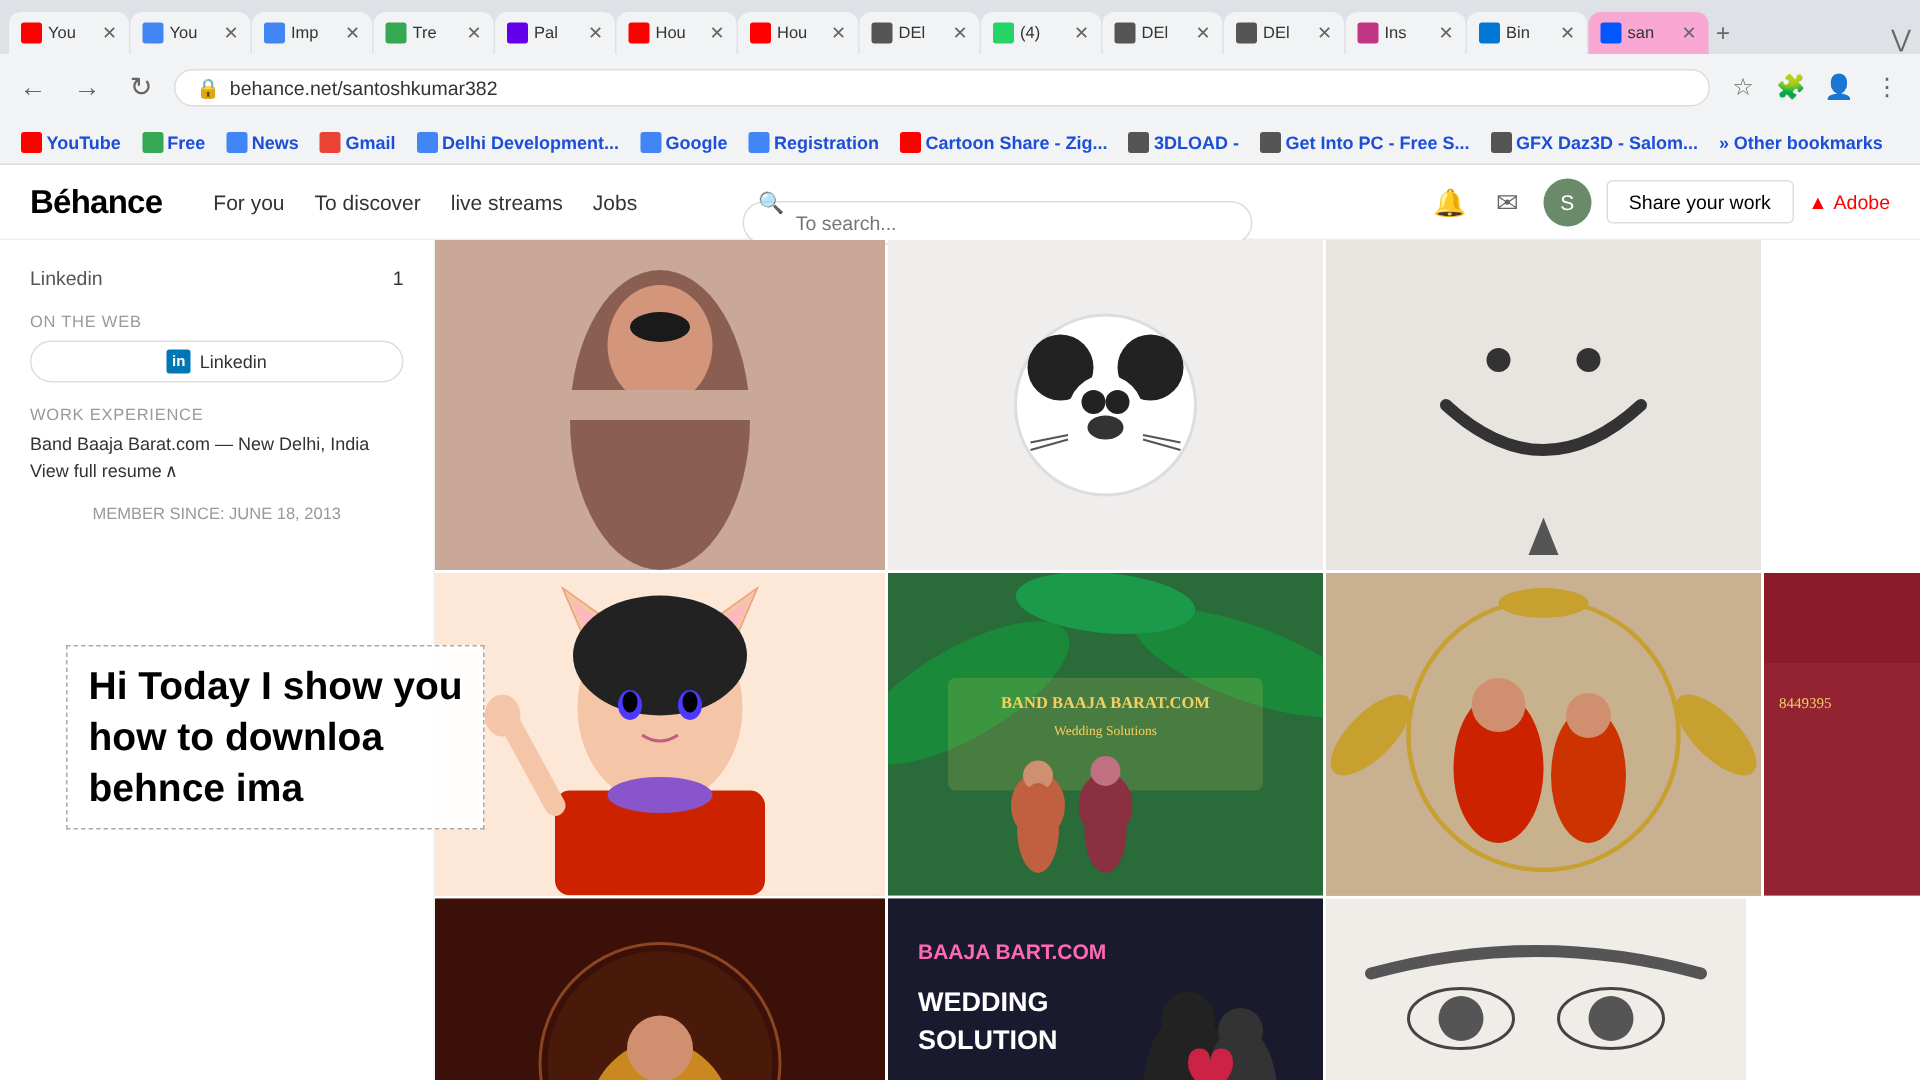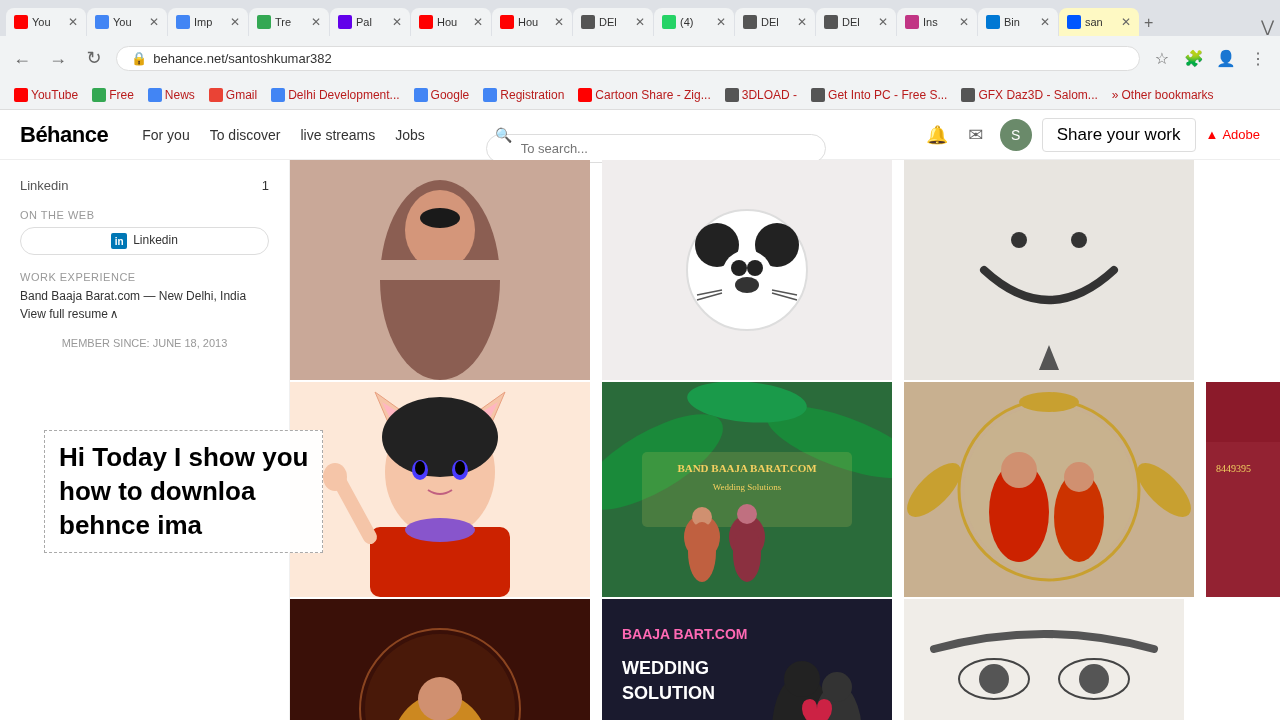--- a/index.html
+++ b/index.html
@@ -3,62 +3,62 @@
   <meta charset="utf-8">
   <style>
     * { margin: 0; padding: 0; box-sizing: border-box; }
     body { font-family: Arial, sans-serif; background: #fff; width: 1280px; height: 720px; overflow: hidden; position: relative; }
 
     
     .browser-chrome { background: #f1f3f4; width: 100%; }
     
     .tab-bar { display: flex; align-items: flex-end; padding: 6px 6px 0; background: #dee1e6; height: 36px; gap: 1px; }
     .tab { display: flex; align-items: center; background: #f1f3f4; border-radius: 8px 8px 0 0; padding: 0 8px; height: 28px; font-size: 11px; color: #333; gap: 4px; min-width: 80px; max-width: 140px; cursor: pointer; }
-    .tab.active { background: #fef9c3; }
+    .tab.active { background: #f9a8d4; }
     .tab-favicon { width: 14px; height: 14px; border-radius: 2px; flex-shrink: 0; }
     .tab-title { overflow: hidden; text-overflow: ellipsis; white-space: nowrap; flex: 1; }
     .tab-close { color: #666; font-size: 12px; cursor: pointer; flex-shrink: 0; }
     .tab-new { background: none; border: none; font-size: 16px; color: #666; cursor: pointer; padding: 4px; }
 
     .nav-bar { display: flex; align-items: center; padding: 6px 8px; background: #f1f3f4; gap: 8px; height: 44px; }
     .nav-btn { background: none; border: none; color: #666; font-size: 18px; cursor: pointer; width: 28px; height: 28px; display: flex; align-items: center; justify-content: center; border-radius: 50%; }
     .address-bar { flex: 1; background: #fff; border: 1px solid #ddd; border-radius: 20px; padding: 4px 14px; font-size: 13px; color: #333; display: flex; align-items: center; gap: 6px; }
     .address-bar span { color: #333; font-size: 13px; }
     .nav-actions { display: flex; gap: 4px; align-items: center; }
     .nav-icon-btn { background: none; border: none; color: #666; font-size: 16px; cursor: pointer; width: 28px; height: 28px; display: flex; align-items: center; justify-content: center; border-radius: 50%; }
 
     .bookmarks-bar { display: flex; align-items: center; padding: 3px 8px; background: #f1f3f4; border-bottom: 1px solid #ddd; height: 30px; gap: 2px; font-size: 12px; overflow: hidden; }
-    .bookmark { display: flex; gap: 3px; padding: 2px 6px; border-radius: 4px; cursor: pointer; color: #b91c1c; white-space: nowrap; }
+    .bookmark { display: flex; gap: 3px; padding: 2px 6px; border-radius: 4px; cursor: pointer; color: #1d4ed8; white-space: nowrap; font-weight: bold; }
     .bm-icon { width: 14px; height: 14px; border-radius: 2px; flex-shrink: 0; }
 
     
     .page { display: flex; flex-direction: column; height: calc(720px - 110px); overflow: hidden; }
 
     
     .behance-header { border-bottom: 1px solid #eee; padding: 0 20px; display: flex; align-items: center; gap: 24px; height: 50px; flex-shrink: 0; }
     .behance-logo { font-size: 22px; font-weight: bold; color: #000; letter-spacing: -0.5px; margin-right: 10px; }
     .header-nav { display: flex; gap: 20px; align-items: center; }
     .header-nav a { color: #333; text-decoration: none; font-size: 14px; cursor: pointer; }
     .search-bar { flex: 1; max-width: 340px; margin: 0 auto; position: relative; }
     .search-bar input { width: 100%; border: 1px solid #ddd; border-radius: 20px; padding: 6px 14px 6px 34px; font-size: 13px; color: #666; outline: none; }
     .search-icon-pos { position: absolute; left: 10px; top: 50%; transform: translateY(-50%); color: #999; font-size: 14px; }
     .header-right { display: flex; align-items: center; gap: 10px; margin-left: auto; }
-    .share-btn { border: 1px solid #ddd; background: #fff; padding: 6px 14px; border-radius: 4px; font-size: 17px; cursor: pointer; }
+    .share-btn { border: 1px solid #ddd; background: #fff; padding: 6px 14px; border-radius: 4px; font-size: 13px; cursor: pointer; }
     .adobe-logo { color: #f00; font-size: 13px; display: flex; align-items: center; gap: 4px; }
 
     
     .main-content { display: flex; flex: 1; overflow: hidden; }
 
     
     .sidebar { width: 290px; flex-shrink: 0; padding: 14px 20px; border-right: 1px solid #f0f0f0; overflow-y: auto; }
     .sidebar-row { display: flex; justify-content: space-between; align-items: center; padding: 4px 0; font-size: 13px; color: #333; }
     .sidebar-label { color: #555; }
     .sidebar-count { color: #333; font-weight: 500; }
     .section-title { font-size: 11px; color: #999; text-transform: uppercase; letter-spacing: 0.5px; margin-top: 12px; margin-bottom: 6px; }
-    .linkedin-btn { display: flex; gap: 6px; border: 1px solid #ddd; border-radius: 20px; padding: 5px 14px; font-size: 12px; cursor: pointer; color: #333; width: 100%; justify-content: center; }
+    .linkedin-btn { display: flex; align-items: center; gap: 6px; border: 1px solid #ddd; border-radius: 20px; padding: 5px 14px; font-size: 12px; cursor: pointer; color: #333; width: 100%; justify-content: center; }
     .linkedin-icon { width: 16px; height: 16px; background: #0077b5; border-radius: 2px; display: flex; align-items: center; justify-content: center; color: #fff; font-size: 10px; font-weight: bold; }
     .work-exp-detail { font-size: 12px; color: #333; margin-top: 2px; }
     .view-resume { font-size: 12px; color: #333; cursor: pointer; margin-top: 4px; display: flex; align-items: center; gap: 2px; }
     .member-since { font-size: 11px; color: #999; text-align: center; margin-top: 16px; }
 
     
     .gallery { flex: 1; overflow-y: auto; padding: 0; }
 
     
     .portrait-img { height: 220px; background: #c8a898; }
@@ -74,21 +74,21 @@
     
     .bridal-img { height: 220px; background: #4a1a0a; }
     .baaja-dark-img { height: 220px; background: #1a1a2e; }
     .eyebrows-img { height: 220px; background: #f0ede8; }
 
     
     .text-overlay { position: absolute; left: 44px; top: 290px; background: rgba(255,255,255,0.95); border: 1px dashed #aaa; padding: 10px 14px; font-size: 26px; font-weight: bold; color: #000; line-height: 1.3; z-index: 10; max-width: 380px; }
 
     
     .gallery-rows { display: flex; flex-direction: column; gap: 2px; }
-    .gallery-row { display: flex; gap: 12px; }
+    .gallery-row { display: flex; gap: 2px; }
     .g-item { overflow: hidden; flex-shrink: 0; cursor: pointer; position: relative; }
 
     
     ::-webkit-scrollbar { width: 6px; }
     ::-webkit-scrollbar-track { background: #f1f1f1; }
     ::-webkit-scrollbar-thumb { background: #ccc; border-radius: 3px; }
   </style>
 </head>
 <body>
 

